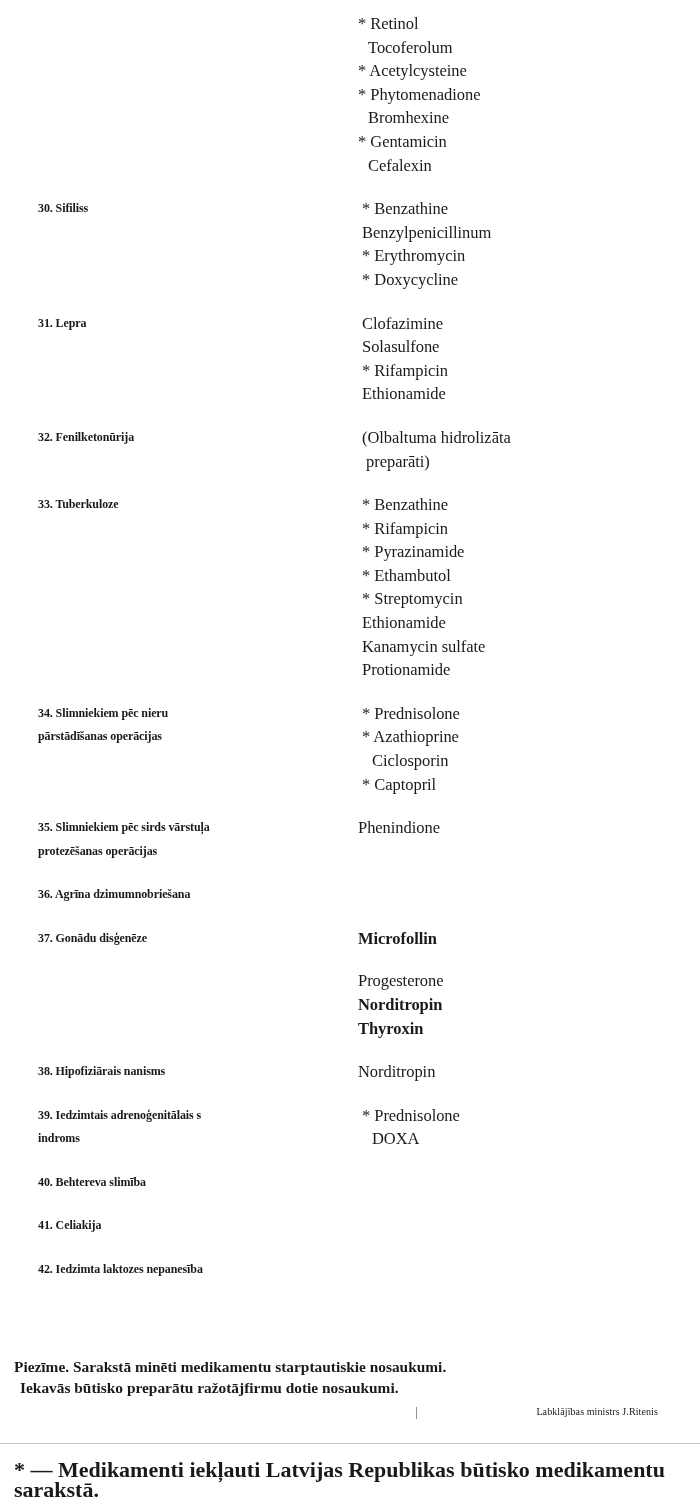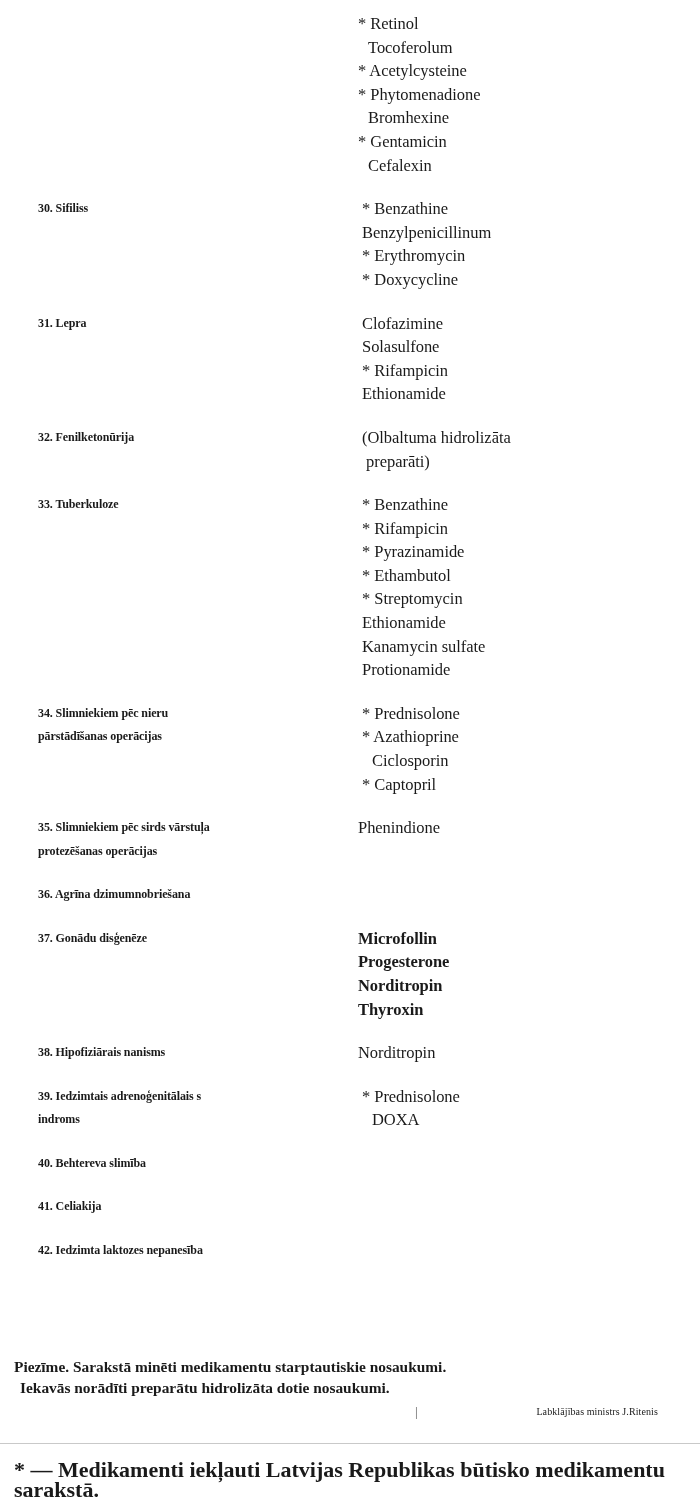--- a/index.html
+++ b/index.html
@@ -213,21 +213,21 @@
     </div>
 
     <div class="gap-md"></div>
 
     <div class="row">
       <div class="col-left">
         <div class="disease">37. Gonādu disģenēze</div>
       </div>
       <div class="col-right">
         <div class="drug" style="font-weight:bold;">Microfollin</div>
-        <div class="drug" style="font-weight:bold;">Progesterone</div>
+        <div class="drug" style="font-weight:normal;margin-top:19px;">Progesterone</div>
         <div class="drug" style="font-weight:bold;">Norditropin</div>
         <div class="drug" style="font-weight:bold;">Thyroxin</div>
       </div>
     </div>
 
     <div class="gap-md"></div>
 
     <div class="row">
       <div class="col-left">
         <div class="disease">38. Hipofiziārais nanisms</div>
@@ -274,21 +274,21 @@
       <div class="col-left" style="width:420px;">
         <div class="disease">42. Iedzimta laktozes nepanesība</div>
       </div>
       <div class="col-right"></div>
     </div>
 
   </div>
 
   <div class="note" style="top:1356px;">
     <div>Piezīme. Sarakstā minēti medikamentu starptautiskie nosaukumi.</div>
-    <div class="l2">Iekavās norādīti preparātu hidrolizāta dotie nosaukumi.</div>
+    <div class="l2">Iekavās būtisko preparātu ražotājfirmu dotie nosaukumi.</div>
   </div>
 
   <div class="tickmark" style="left:415px; top:1404px;">|</div>
 
   <div class="minister" style="top:1406px;">Labklājības ministrs J.Ritenis</div>
 
   <div class="rule" style="top:1443px;"></div>
 
   <div class="footnote" style="top:1460px;">* — Medikamenti iekļauti Latvijas Republikas būtisko medikamentu sarakstā.</div>
 

